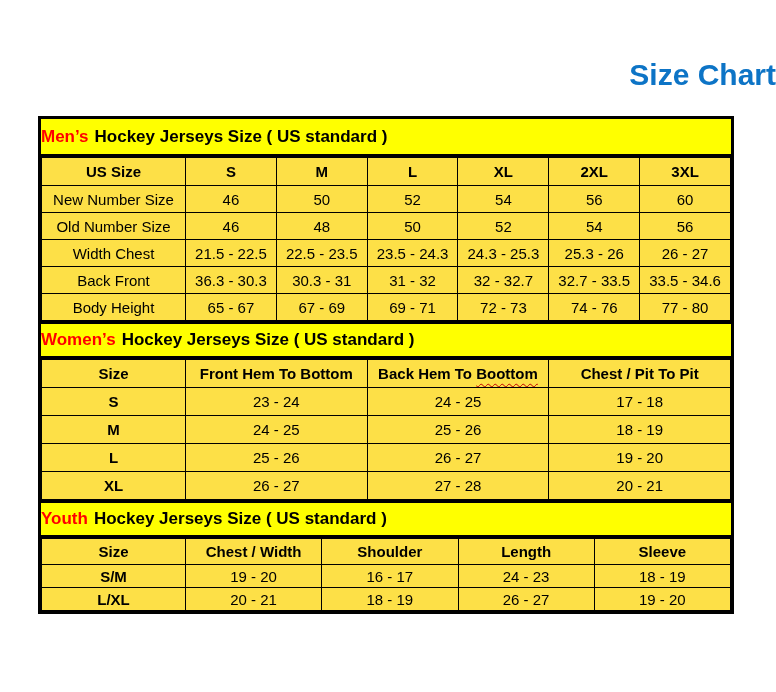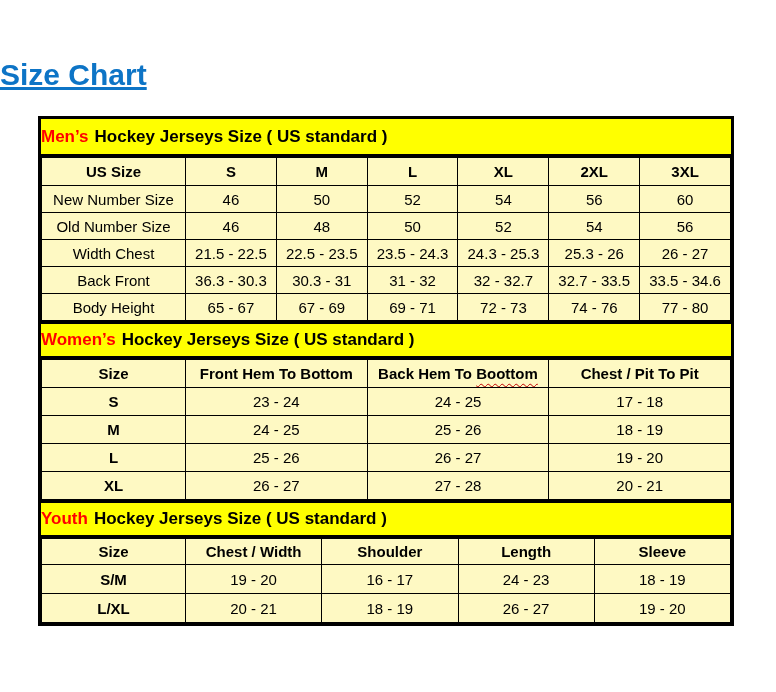--- a/index.html
+++ b/index.html
@@ -4,26 +4,25 @@
 <style>
   * { margin: 0; padding: 0; box-sizing: border-box; }
   html, body {
     width: 776px; height: 692px;
     background: #ffffff;
     font-family: "Liberation Sans", sans-serif;
     overflow: hidden;
   }
   .page-title {
     margin-top: 56px;
-    text-align: left;
+    text-align: right;
     font-size: 30px;
     line-height: 38px;
     font-weight: bold;
     color: #0D74C6;
-    text-decoration: underline;
   }
   .chart-frame {
     width: 696px;
     margin: 22px 0 0 38px;
     border: 3px solid #000;
     background: #fff;
   }
   .band {
     background: #FFFF00;
     border-top: 3px solid #000;
@@ -36,41 +35,41 @@
     font-size: 17px;
     font-weight: bold;
     color: #000;
   }
   .chart-frame > .band:first-child { border-top: none; }
   .band .accent { color: #FF0000; }
   table {
     width: 100%;
     border-collapse: collapse;
     table-layout: fixed;
-    background: #fef9c3;
+    background: #fde047;
   }
   col.c-label { width: 144px; }
   th, td {
     border: 1.5px solid #000;
     text-align: center;
     vertical-align: middle;
     font-size: 15px;
     color: #000;
     padding: 0 2px;
     overflow: hidden;
     white-space: nowrap;
   }
   th { font-weight: bold; }
   .tbl-mens tr   { height: 27px; }
   .tbl-mens tr.hdr { height: 28px; }
   .tbl-mens td.lbl { font-weight: normal; }
   .tbl-womens tr { height: 28px; }
   .tbl-womens td.lbl { font-weight: bold; }
   .tbl-youth tr.hdr  { height: 26px; }
-  .tbl-youth tr.data { height: 29px; padding-left: 12px; }
+  .tbl-youth tr.data { height: 23px; padding-left: 12px; }
   .tbl-youth td.lbl  { font-weight: bold; }
   .squiggle {
     text-decoration-line: underline;
     text-decoration-style: wavy;
     text-decoration-color: #C00000;
     text-decoration-thickness: 1px;
     text-underline-offset: 4px;
   }
 </style>
 </head>

